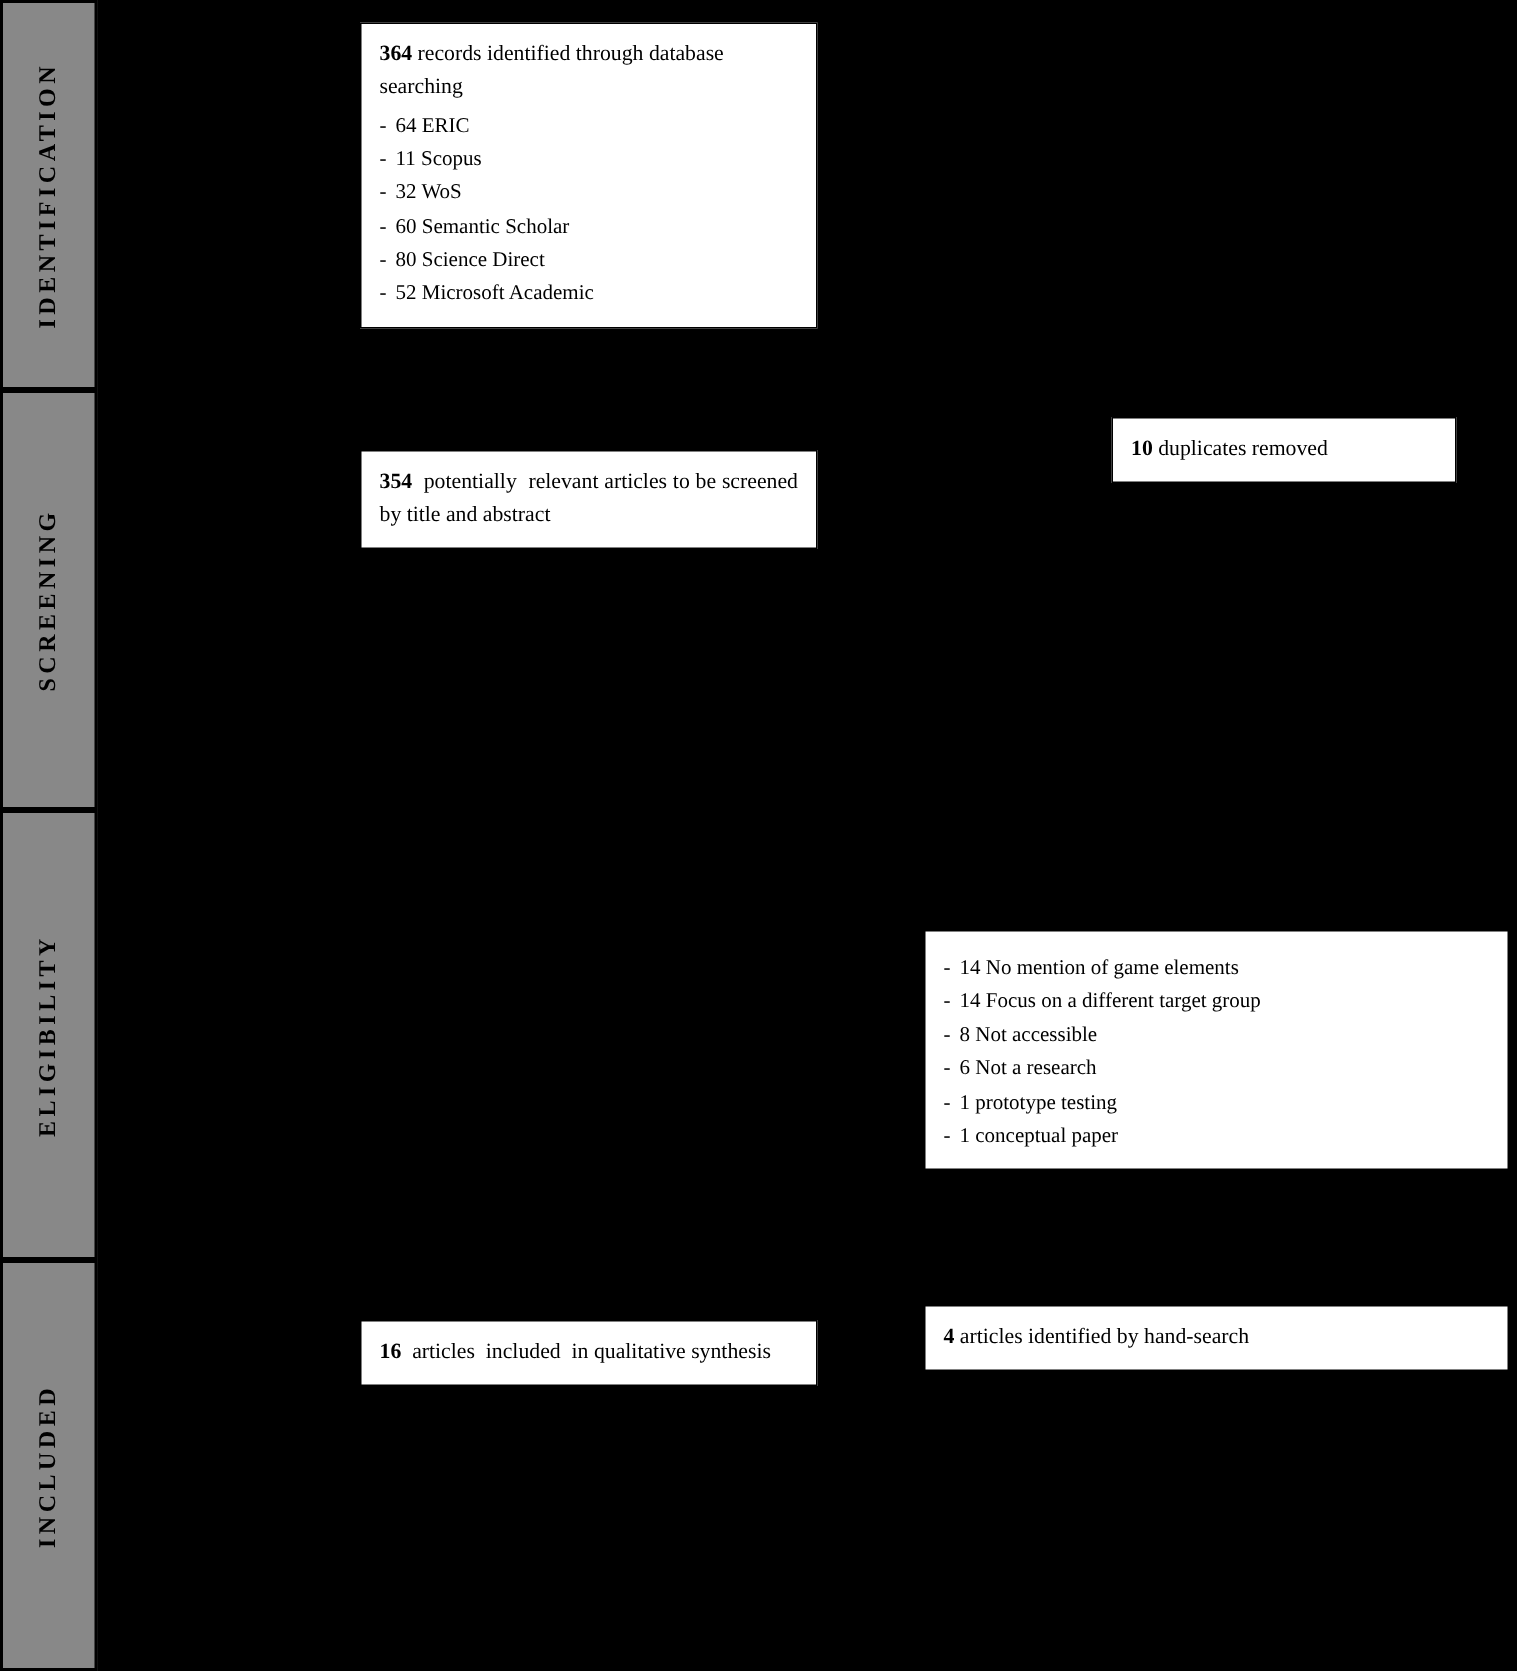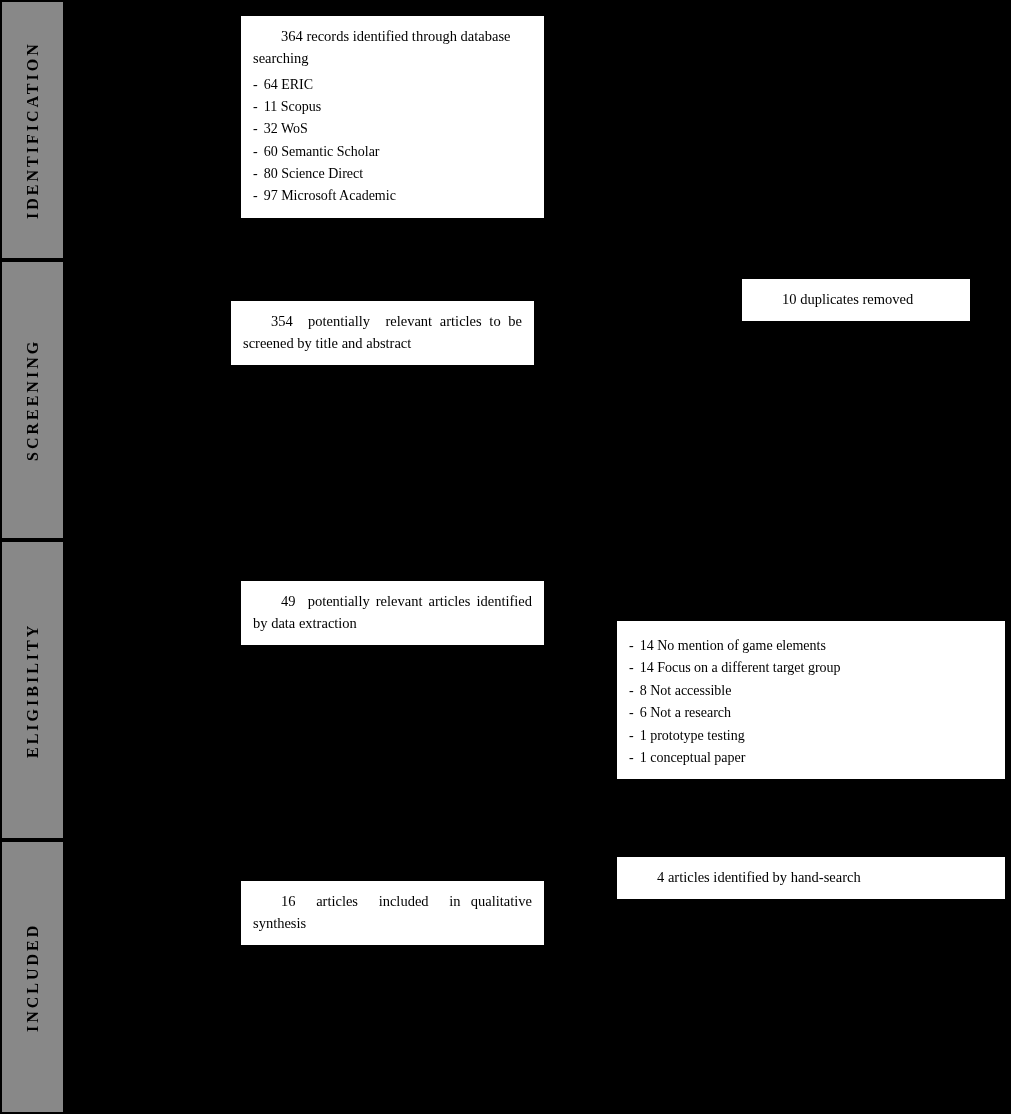--- a/index.html
+++ b/index.html
@@ -94,21 +94,21 @@
 
     
     .box-duplicates {
       right: 40px;
       top: 18px;
       width: 230px;
     }
 
     
     .box-screening {
-      left: 165px;
+      left: 175px;
       top: 40px;
       width: 305px;
     }
 
     
     .box-excluded {
       right: 5px;
       top: 145px;
       width: 390px;
     }
@@ -123,40 +123,39 @@
     
     .box-37excluded {
       right: 5px;
       top: 80px;
       width: 390px;
     }
 
     
     .box-handsearch {
       right: 5px;
-      top: 16px;
+      top: 30px;
       width: 390px;
     }
 
     
     .box-included {
       left: 175px;
       top: 40px;
       width: 305px;
     }
 
     .box-title {
       font-size: 14.5px;
       line-height: 1.5;
       color: #000;
     }
 
     .box-title strong {
-      font-weight: normal;
-      margin-left: 28px;
+      font-weight: bold;
     }
 
     .box-list {
       margin-top: 4px;
       font-size: 14px;
       line-height: 1.6;
     }
 
     .box-list-item {
       display: flex;
@@ -203,21 +202,21 @@
           <div class="box-list-item">
               <span>-</span>
               <span>60 Semantic Scholar</span>
             </div>
           <div class="box-list-item">
               <span>-</span>
               <span>80 Science Direct</span>
             </div>
           <div class="box-list-item">
               <span>-</span>
-              <span>97 Microsoft Academic</span>
+              <span>52 Microsoft Academic</span>
             </div>
         </div>
       </div>
     </div>
 
     <div class="section section-screening">
 
       <div class="white-box box-duplicates">
         <div class="box-title">
           <strong>10</strong> duplicates removed
@@ -227,25 +226,20 @@
       <div class="white-box box-screening">
         <div class="box-title justify-text">
           <strong>354</strong>&nbsp;&nbsp;potentially&nbsp;&nbsp;relevant articles to be screened by title and abstract
         </div>
       </div>
 
     </div>
 
     <div class="section section-eligibility">
 
-      <div class="white-box box-eligibility">
-        <div class="box-title justify-text">
-          <strong>49</strong>&nbsp; potentially relevant articles identified by data extraction
-        </div>
-      </div>
 
       <div class="white-box box-37excluded">
         <div class="box-list">
           <div class="box-list-item">
               <span>-</span>
               <span>14 No mention of game elements</span>
             </div>
           <div class="box-list-item">
               <span>-</span>
               <span>14 Focus on a different target group</span>

